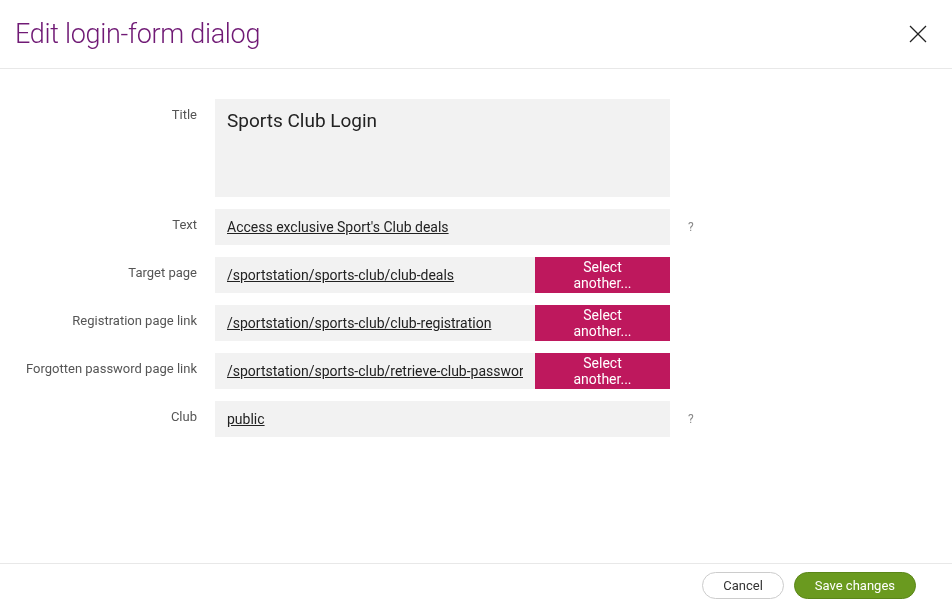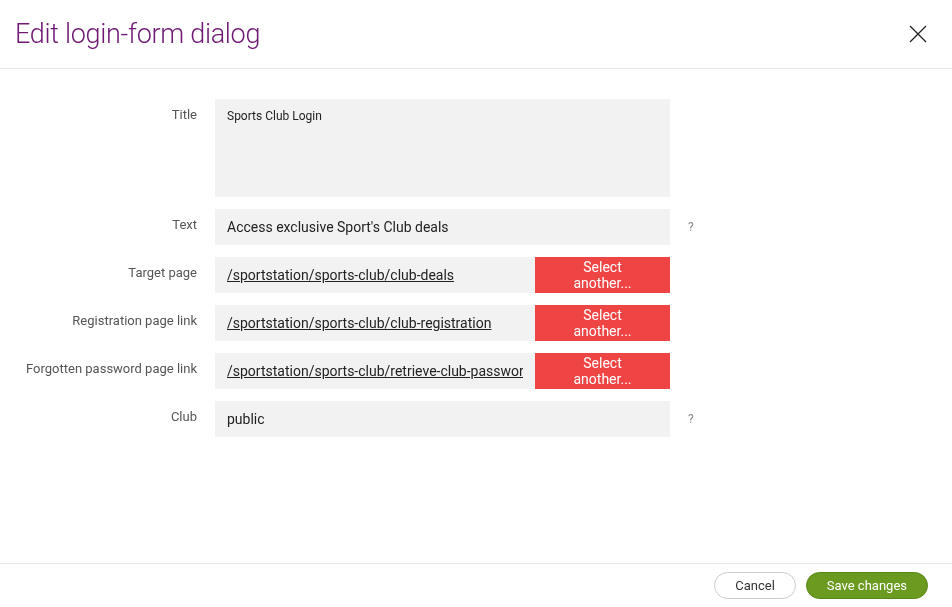--- a/index.html
+++ b/index.html
@@ -71,38 +71,39 @@
       font-size: 14px;
       color: #222;
       font-family: inherit;
       outline: none;
       font-weight: 400;
     }
     .form-textarea {
       background: #f2f2f2;
       border: none;
       padding: 10px 12px;
-      font-size: 12px;
+      font-size: 19px;
       color: #222;
       font-family: inherit;
       outline: none;
       resize: none;
       height: 98px;
       width: 455px;
       font-weight: 400;
     }
     .input-full {
       width: 455px;
+      text-decoration: underline;
     }
     .input-split {
       width: 320px;
       text-decoration: underline;
     }
     .select-another-btn {
-      background: #ef4444;
+      background: #be185d;
       color: #fff;
       border: none;
       font-size: 14px;
       padding: 0 20px;
       width: 135px;
       cursor: pointer;
       font-family: inherit;
       font-weight: 400;
       display: flex;
       align-items: center;
@@ -115,21 +116,21 @@
       align-self: center;
       cursor: pointer;
       font-weight: 400;
     }
     .dialog-footer {
       position: absolute;
       bottom: 0;
       left: 0;
       right: 0;
       border-top: 1px solid #e8e8e8;
-      padding: 8px 24px;
+      padding: 8px 36px;
       display: flex;
       justify-content: flex-end;
       gap: 10px;
       background: #fff;
     }
     .btn {
       border-radius: 16px;
       padding: 5px 20px;
       font-size: 13px;
       cursor: pointer;

